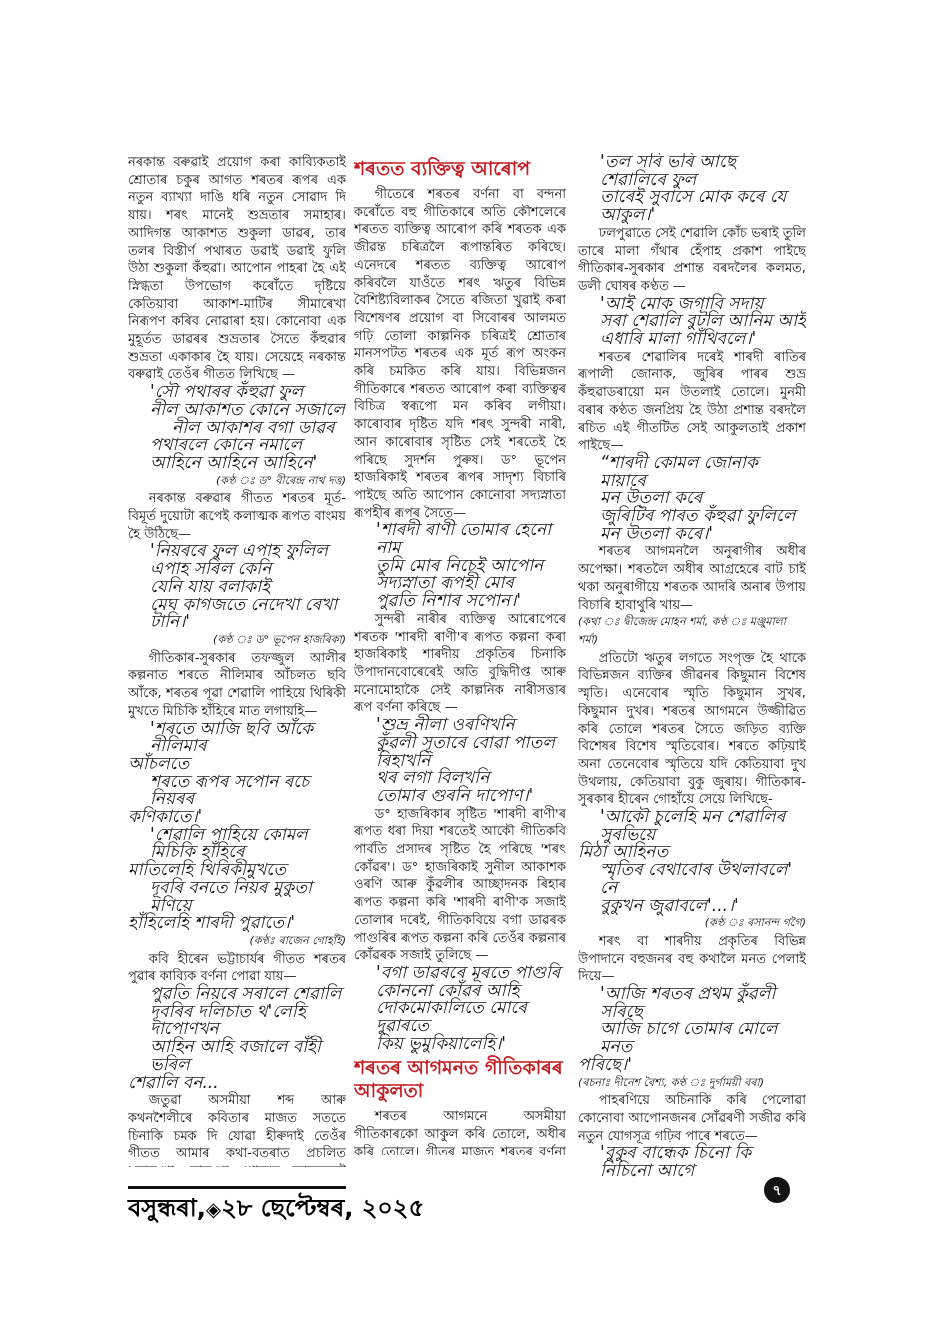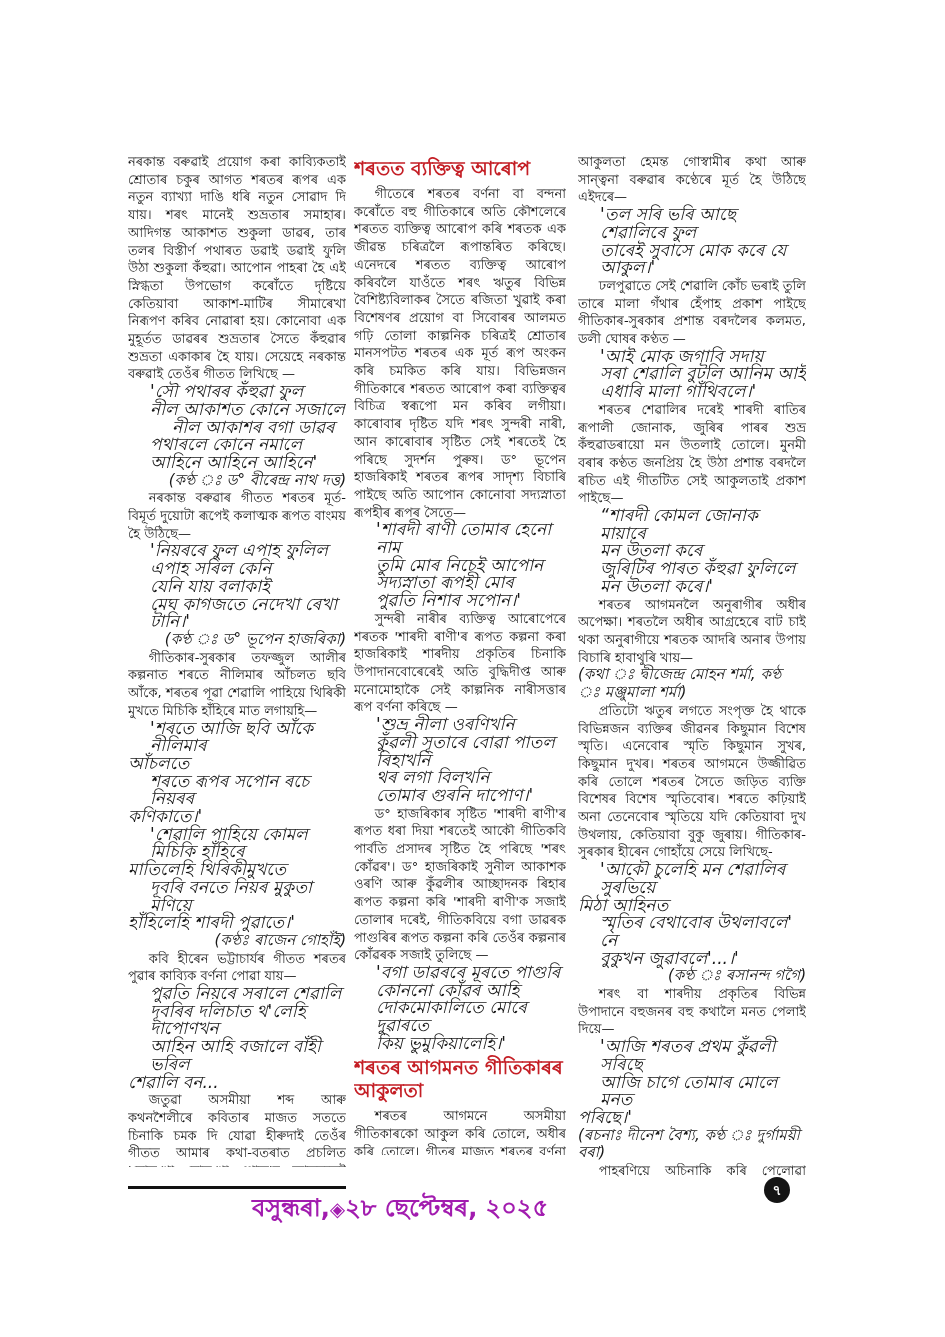--- a/index.html
+++ b/index.html
@@ -19,36 +19,35 @@
   }
   .para.noindent { text-indent:0; }
 
   .verse { margin:0; font-style:italic; }
   .verse-line { font-size:17px; line-height:17.7px; }
   .vi-0 { margin-left:0; }
   .vi-1 { margin-left:22px; }
   .vi-2 { margin-left:44px; }
 
   .credit {
-    font-size:15px; line-height:17.7px; font-style:italic;
+    font-size:11px; line-height:17.7px; font-style:italic;
     text-align:right; margin:0;
   }
   .credit.left { text-align:left; }
 
   .heading {
     color:var(--accent,#c41e25); font-weight:bold; text-align:left;
     font-size:19px; line-height:23px; margin:4px 0 5px 0;
   }
 
   .footer-rule { position:absolute; left:128px; top:1186px; width:218px; height:3px; background:#111; }
   .footer-text {
     position:absolute; left:128px; top:1193px; width:420px;
-    font-weight:bold; font-size:24px; line-height:30px; color:#a21caf;
+    font-weight:bold; font-size:24px; line-height:30px; color:#000000;
     white-space:nowrap;
-    text-align:right;
   }
   .footer-text .diamond { font-size:20px; font-weight:normal; }
   .page-badge {
     position:absolute; left:764px; top:1177px; width:26px; height:26px;
     border-radius:50%; background:#141414; color:#ffffff;
     font-size:14px; font-weight:bold; text-align:center; line-height:26px;
   }
 </style>
 </head>
 <body>
@@ -120,21 +119,20 @@
       <div class="verse">
         <div class="verse-line vi-1">'বগা ডাৱৰৰে মূৰতে পাগুৰি</div>
         <div class="verse-line vi-1">কোননো কোঁৱৰ আহি</div>
         <div class="verse-line vi-1">দোকমোকালিতে মোৰে দুৱাৰতে</div>
         <div class="verse-line vi-1">কিয় ভুমুকিয়ালেহি।'</div>
       </div>
       <div class="heading">শৰতৰ আগমনত গীতিকাৰৰ আকুলতা</div>
       <div class="para">শৰতৰ আগমনে অসমীয়া গীতিকাৰকো আকুল কৰি তোলে, অধীৰ কৰি তোলে। গীতৰ মাজত শৰতৰ বৰ্ণনা বা বন্দনা কৰোঁতে গীতিকাৰৰ নিজৰ মনৰ এই আকুলতাও বহুতো গীতত স্বতঃস্ফূৰ্তভাৱে প্ৰকাশ পাইছে। শৰতৰ প্ৰতি গীতিকাৰৰ এই আকুলতাই শৰৎ অনুৰাগী শ্ৰোতাক একাত্ম কৰি তোলে। শৰতৰ পূৱা তলসৰা শেৱালিৰ সুবাসে সৃষ্টি কৰা</div>
     </div>
   <div class="col col-2">
-      <div class="para noindent">আকুলতা হেমন্ত গোস্বামীৰ কথা আৰু সান্ত্বনা বৰুৱাৰ কণ্ঠেৰে মূৰ্ত হৈ উঠিছে এইদৰে—</div>
       <div class="verse">
         <div class="verse-line vi-1">'তল সৰি ভৰি আছে শেৱালিৰে ফুল</div>
         <div class="verse-line vi-1">তাৰেই সুবাসে মোক কৰে যে আকুল।'</div>
       </div>
       <div class="para">ঢলপুৱাতে সেই শেৱালি কোঁচ ভৰাই তুলি তাৰে মালা গঁথাৰ হেঁপাহ প্ৰকাশ পাইছে গীতিকাৰ-সুৰকাৰ প্ৰশান্ত বৰদলৈৰ কলমত, ডলী ঘোষৰ কণ্ঠত —</div>
       <div class="verse">
         <div class="verse-line vi-1">'আই মোক জগাবি সদায়</div>
         <div class="verse-line vi-1">সৰা শেৱালি বুটলি আনিম আই</div>
         <div class="verse-line vi-1">এধাৰি মালা গাঁথিবলে।'</div>
       </div>

